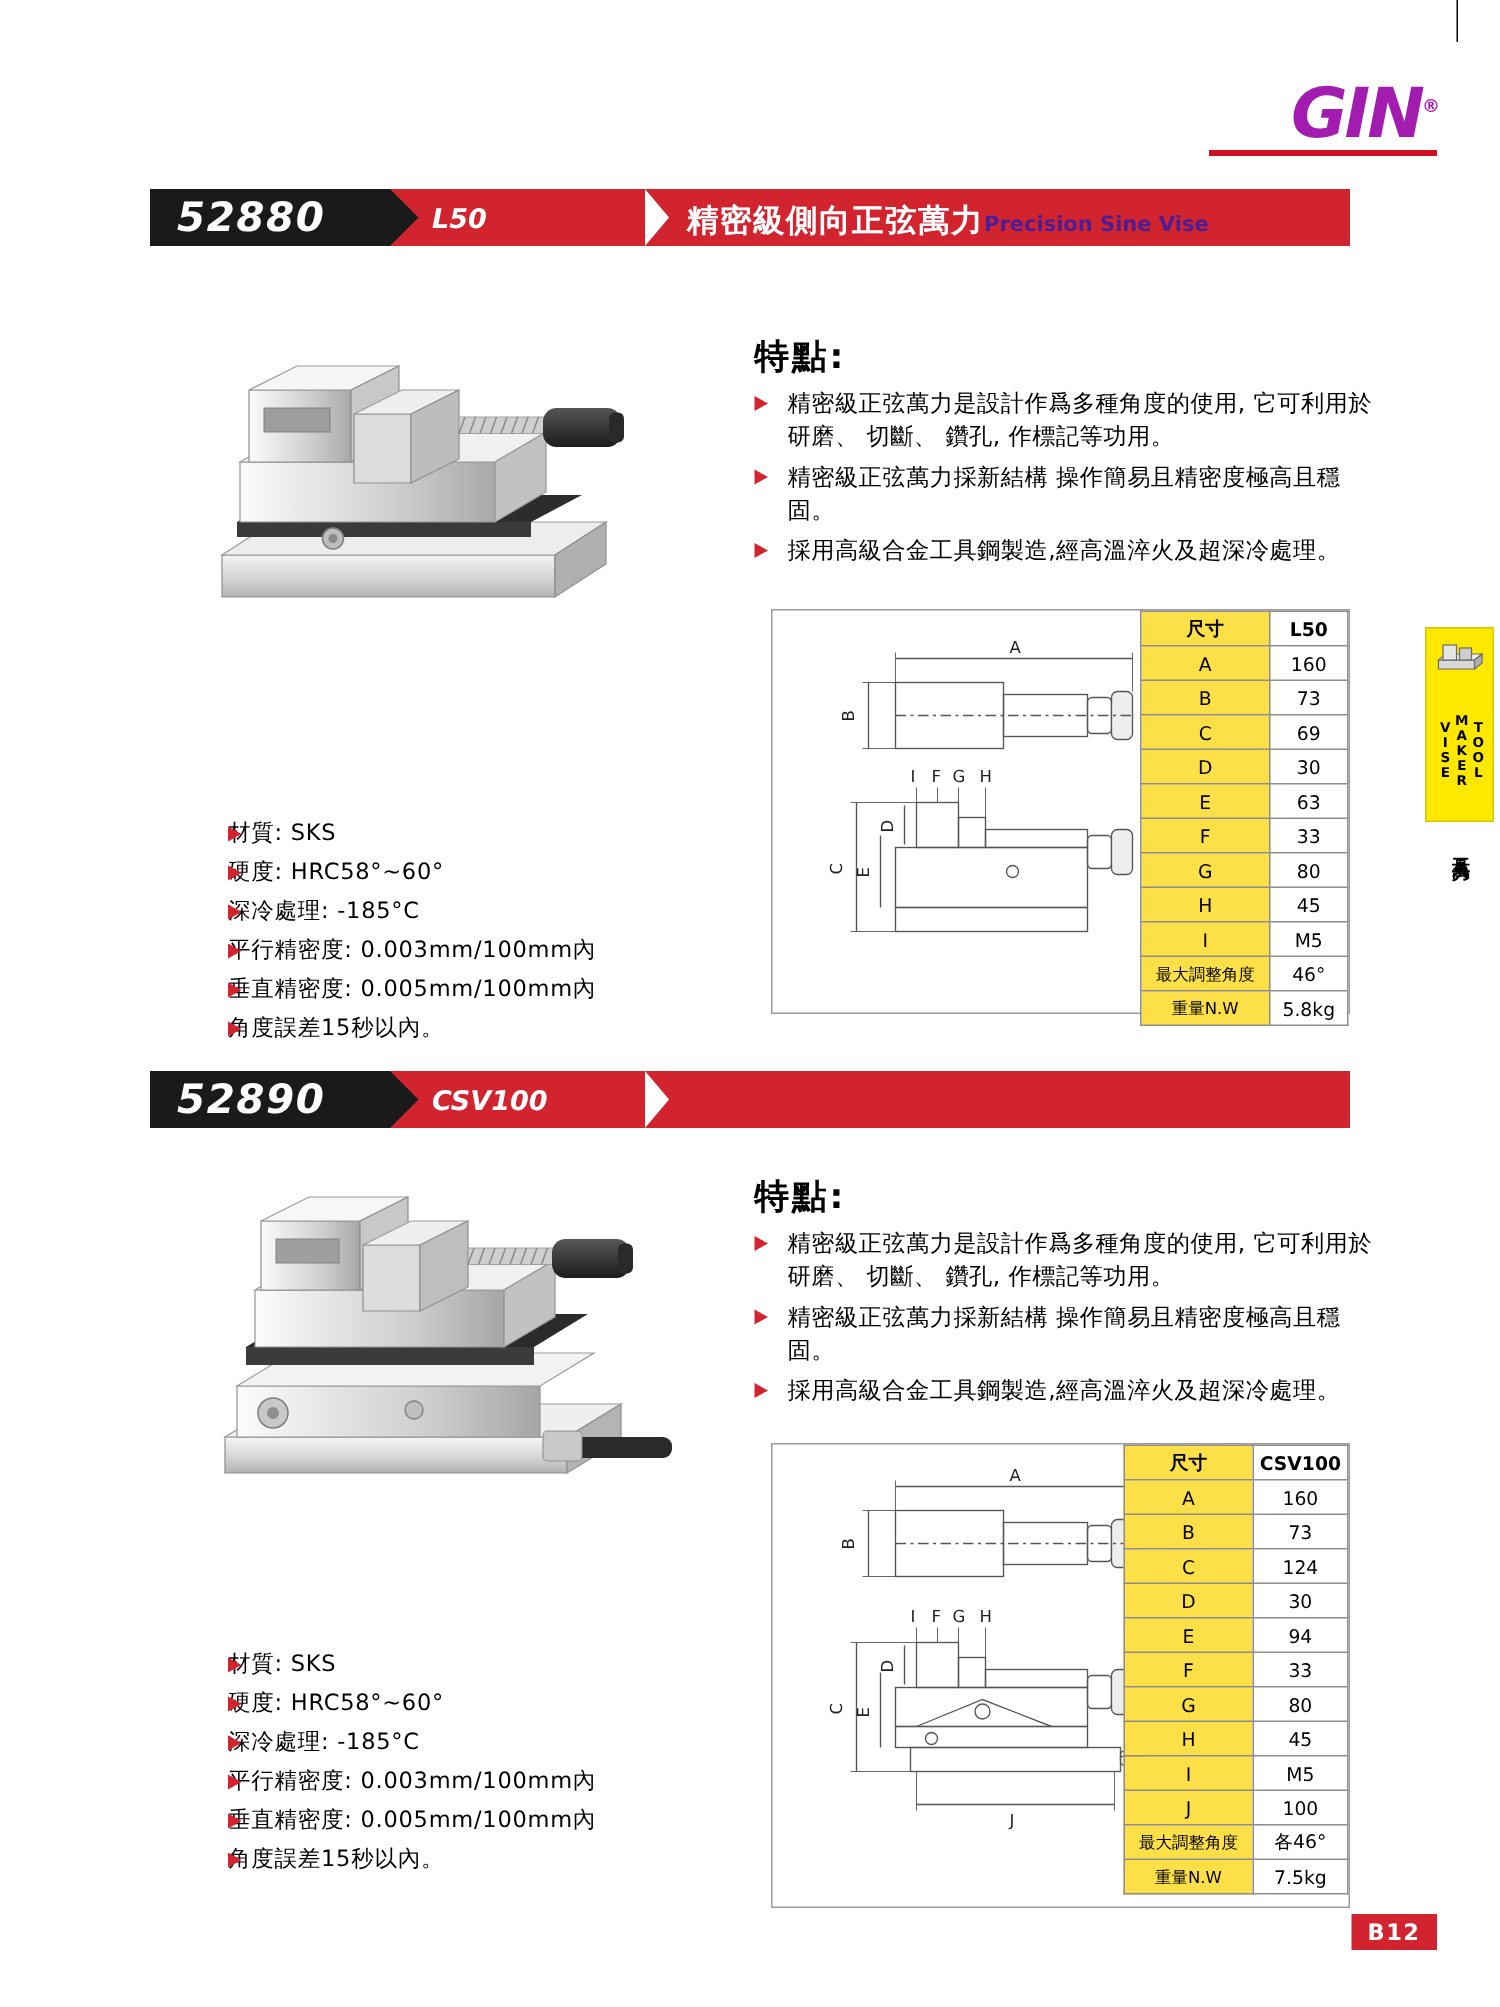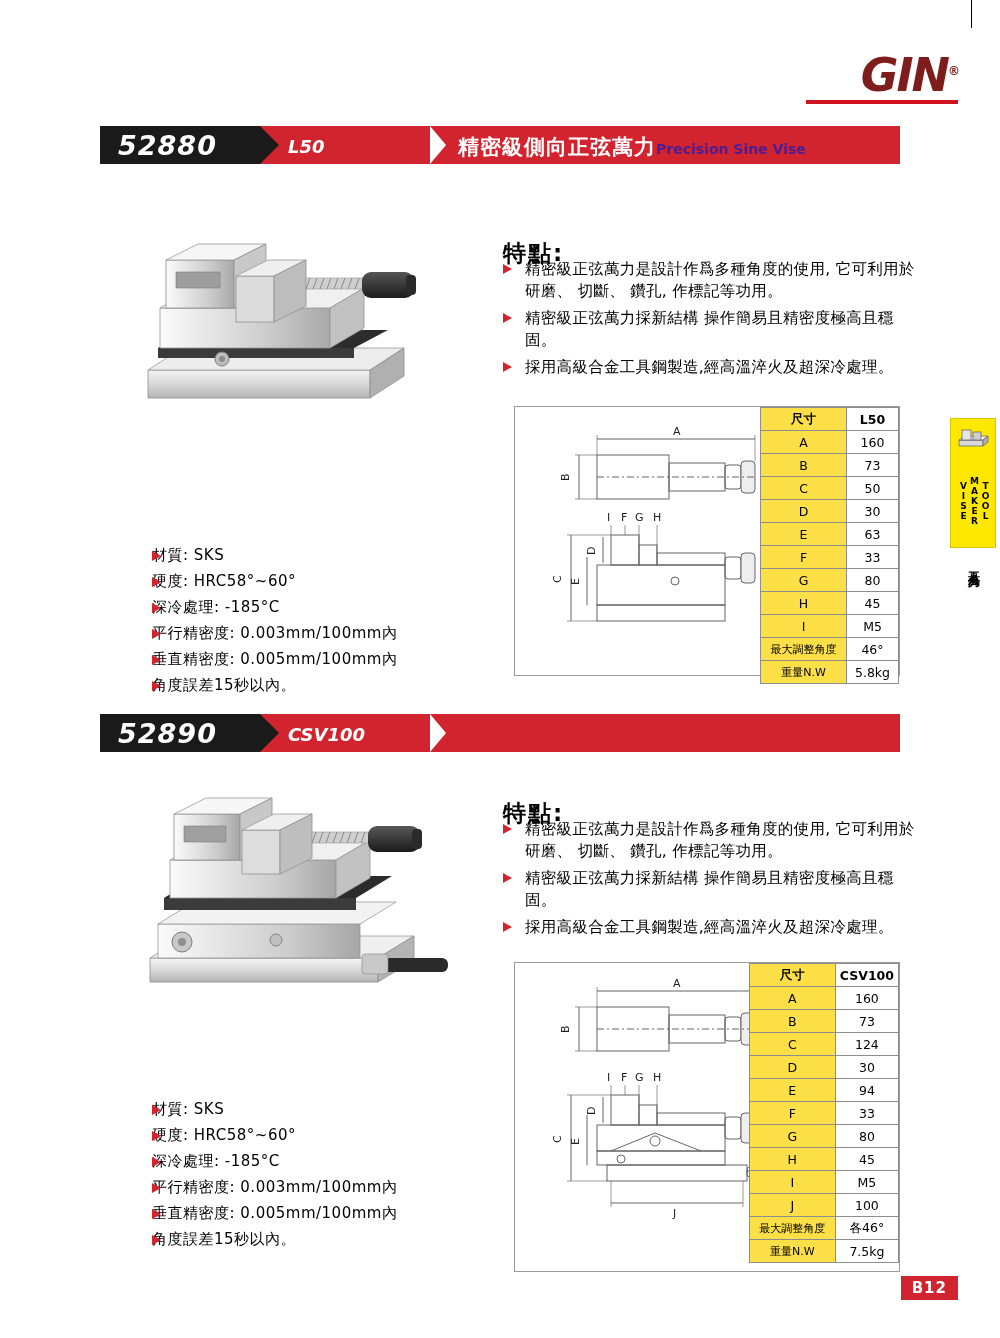--- a/index.html
+++ b/index.html
@@ -13,21 +13,21 @@
   .page { position:relative; width:1000px; height:1338px; overflow:hidden; }
 
   
   .crop-v { position:absolute; width:1px; height:28px; background:#000; }
 
   
   .logo {
     position:absolute; right:42px; top:52px;
     font-family:"DejaVu Sans","Liberation Sans",sans-serif;
     font-weight:bold; font-style:italic;
-    font-size:46px; letter-spacing:-2px; color:#7f1d1d;
+    font-size:46px; letter-spacing:-2px; color:#a21caf;
     line-height:1;
   }
   .logo .tm { font-size:12px; vertical-align:super; font-style:normal; }
   .logo-underline {
     position:absolute; right:42px; top:100px; width:152px; height:4px;
     background:#cf1120;
   }
 
   
   .prod-bar { position:absolute; left:100px; height:38px; width:800px; }
@@ -64,21 +64,21 @@
     position:absolute; top:7px; z-index:3;
     color:#fff; font-size:21px; font-weight:bold; letter-spacing:1px;
   }
   .prod-bar .title-en {
     color:#4c1d95; font-size:14px; font-weight:bold; letter-spacing:0px;
     font-family:"DejaVu Sans","Liberation Sans",sans-serif;
   }
 
   
   .feat-head {
-    position:absolute; font-size:23px; font-weight:bold; letter-spacing:2px;margin-top:16px;
+    position:absolute; font-size:23px; font-weight:bold; letter-spacing:2px;
   }
   .feat-list { position:absolute; width:420px; }
   .feat-item {
     position:relative; padding-left:22px; margin-bottom:4px;
     font-size:15.5px; line-height:1.45; letter-spacing:0.3px;
   }
   .feat-item .bullet {
     position:absolute; left:0; top:6px; width:0; height:0;
     border-top:5px solid transparent;
     border-bottom:5px solid transparent;
@@ -309,21 +309,21 @@
       <tr>
             <td class="lbl">A</td>
             <td class="val">160</td>
           </tr>
       <tr>
             <td class="lbl">B</td>
             <td class="val">73</td>
           </tr>
       <tr>
             <td class="lbl">C</td>
-            <td class="val">50</td>
+            <td class="val">69</td>
           </tr>
       <tr>
             <td class="lbl">D</td>
             <td class="val">30</td>
           </tr>
       <tr>
             <td class="lbl">E</td>
             <td class="val">63</td>
           </tr>
       <tr>

